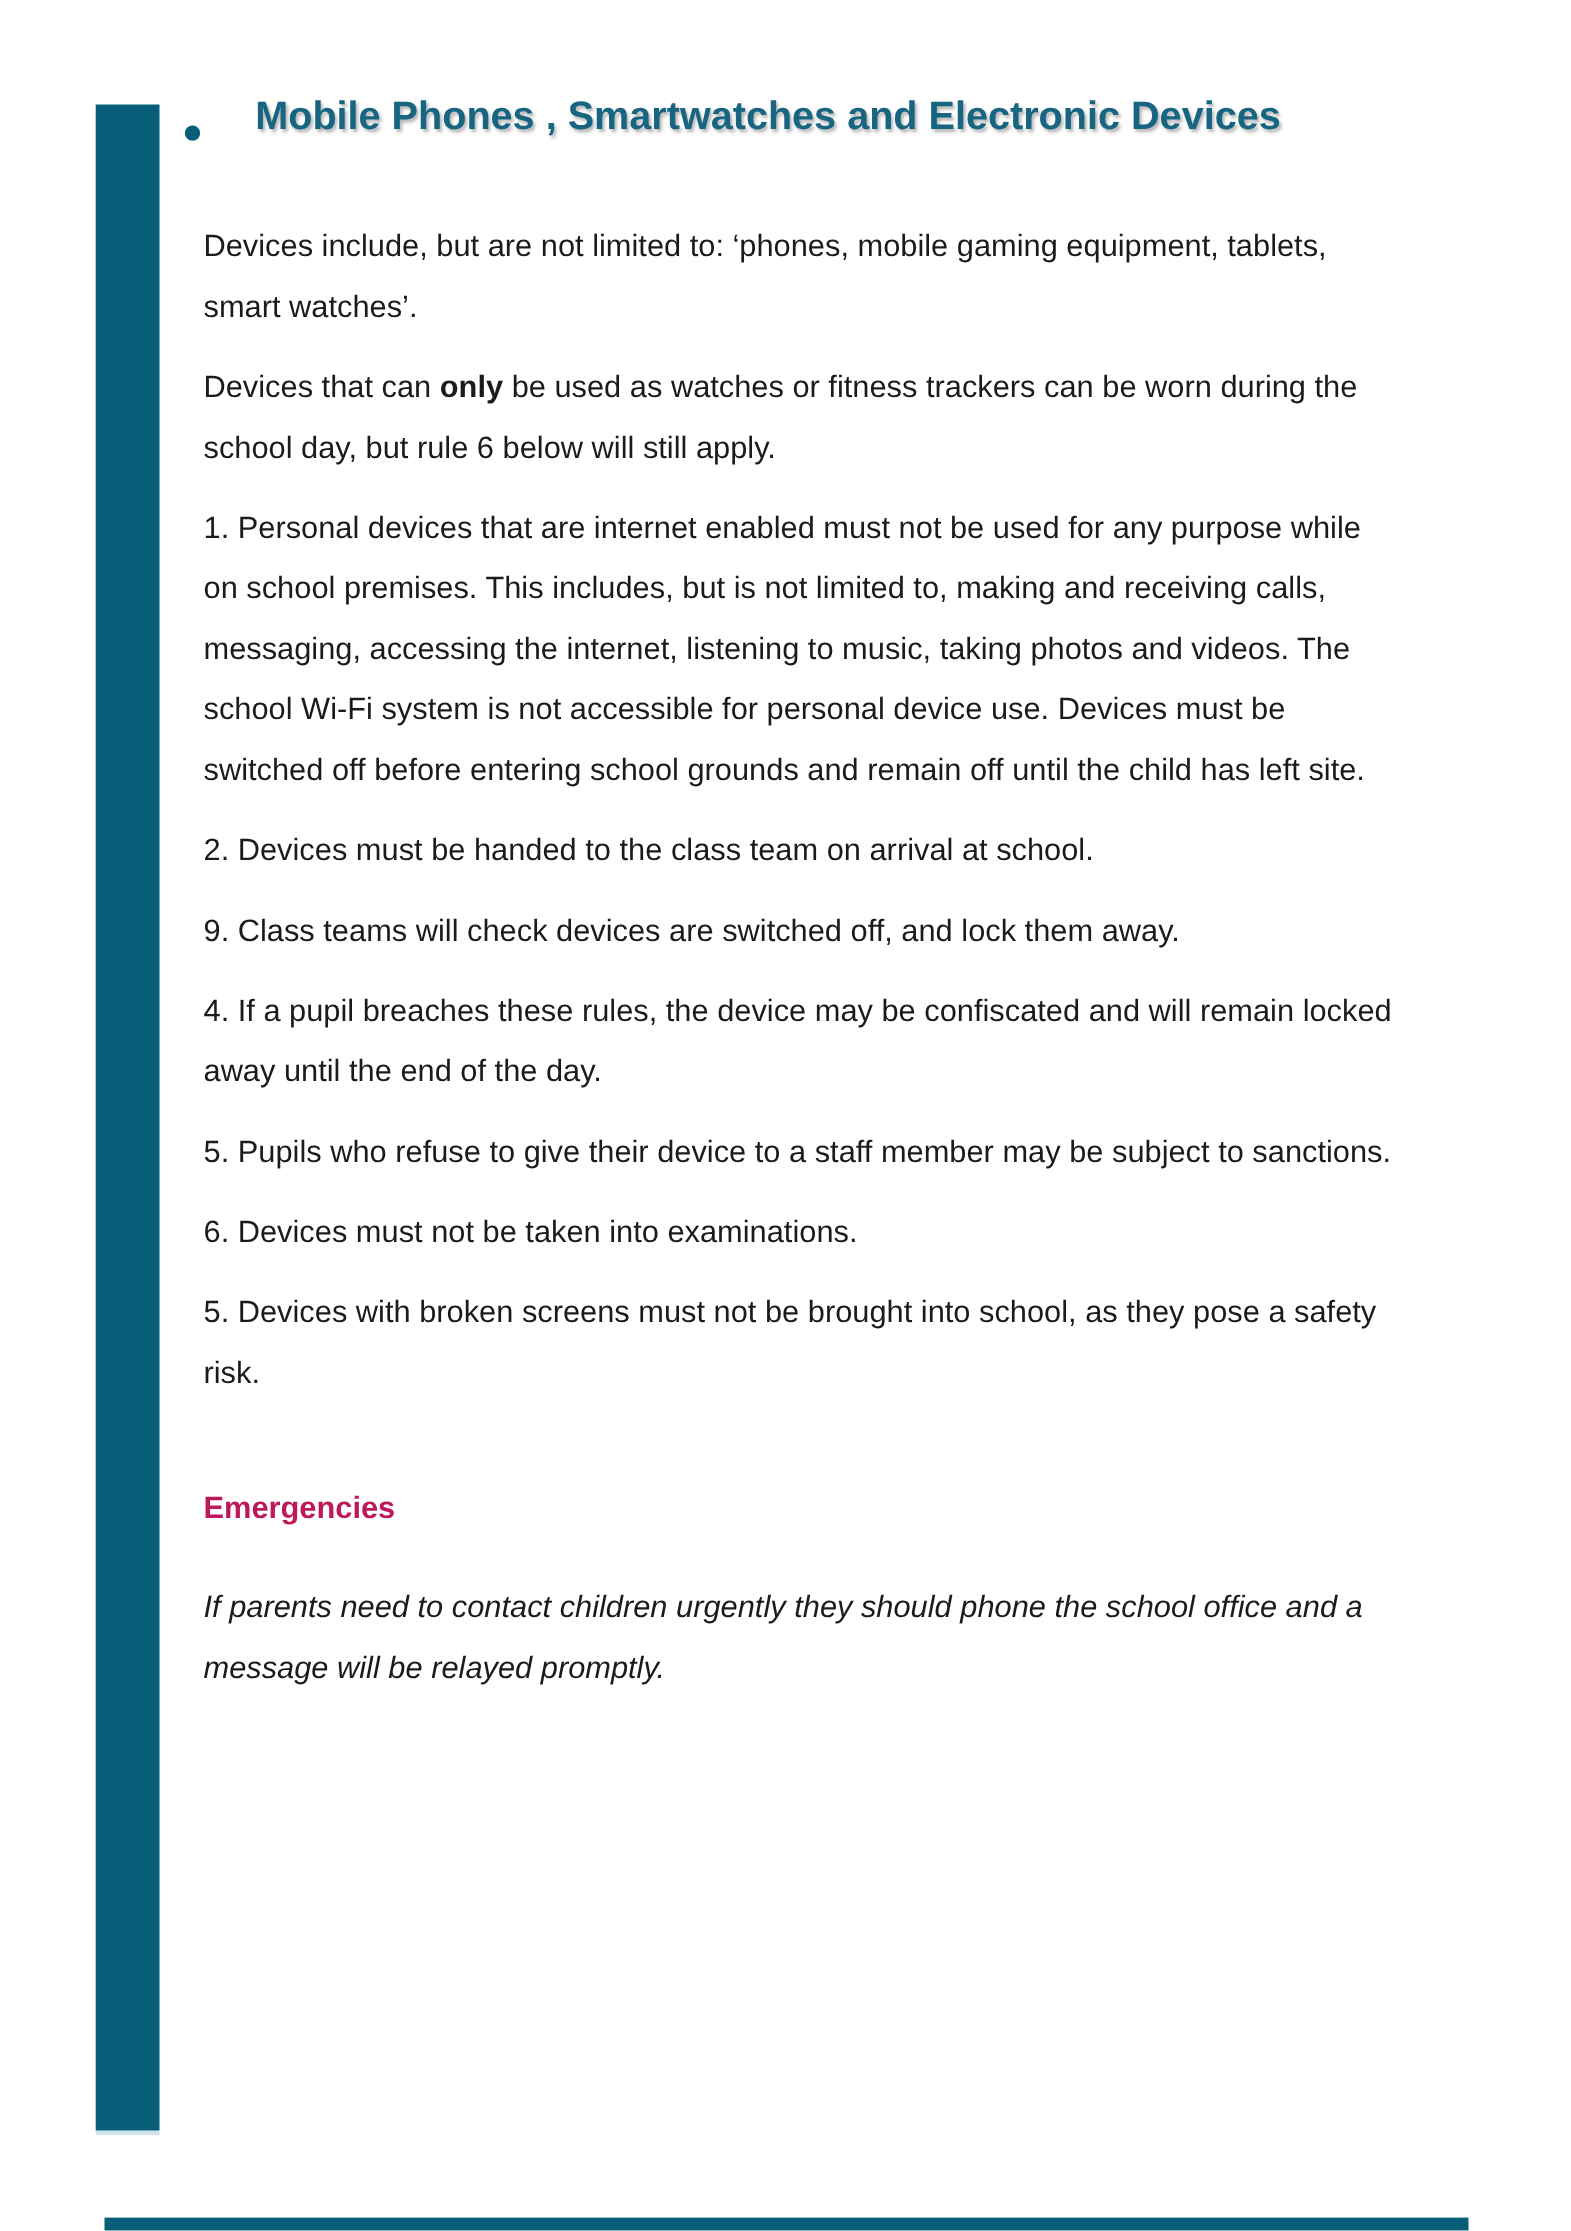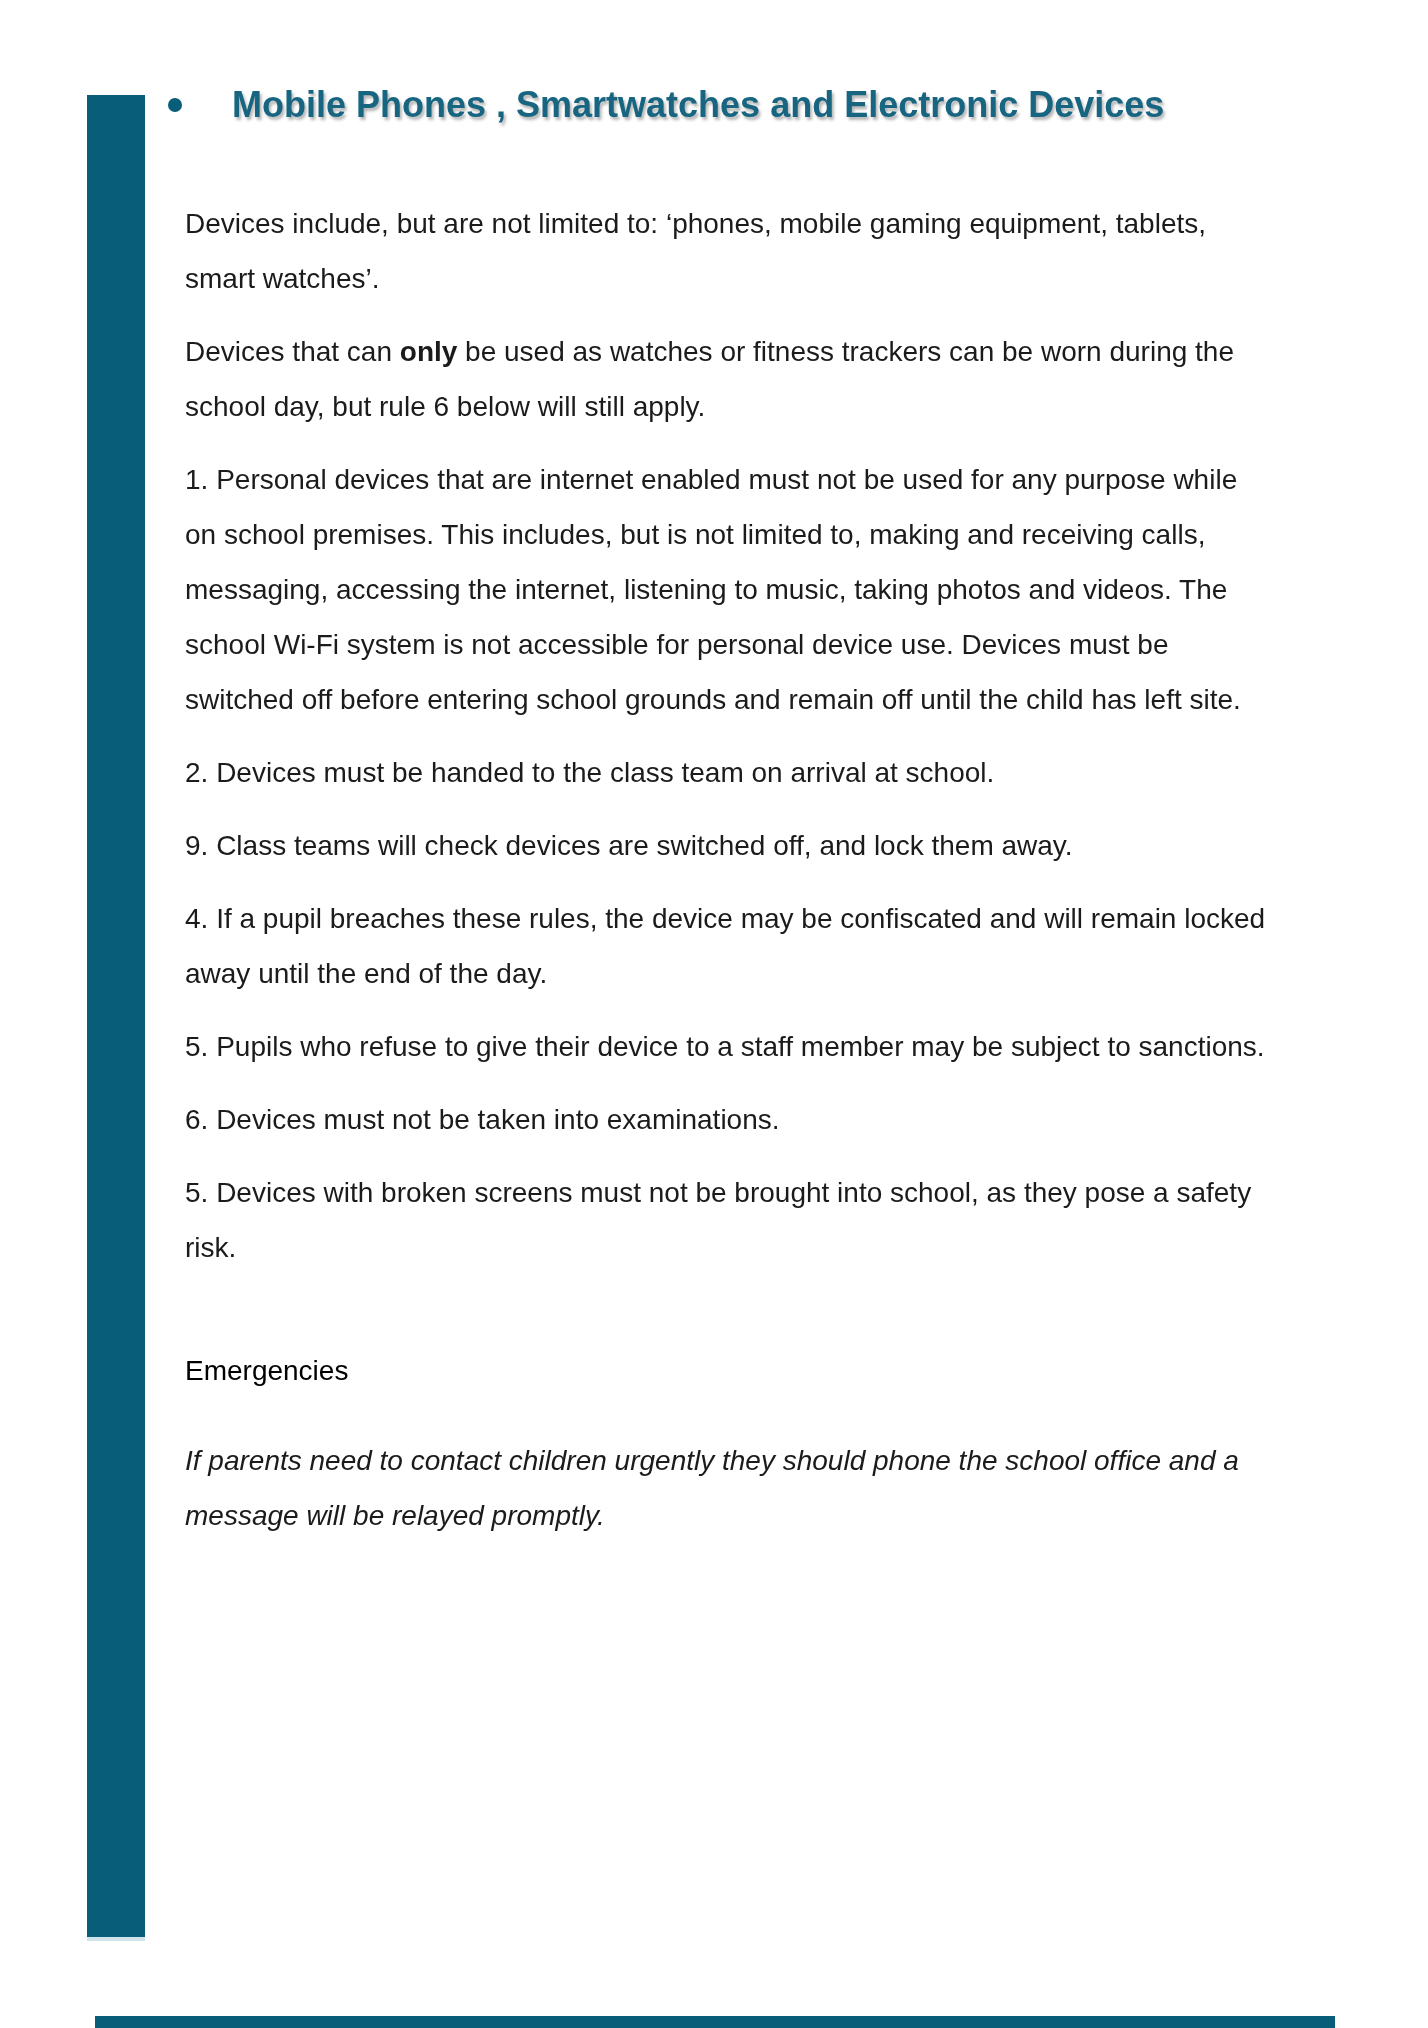--- a/index.html
+++ b/index.html
@@ -37,21 +37,21 @@
     top: 2016px;
     width: 1240px;
     height: 12px;
     background: var(--accent, #085e78);
   }
   .heading-row {
     position: absolute;
     left: 168px;
     top: 82px;
     display: flex;
-    align-items: flex-start;
+    align-items: flex-end;
   }
   .bullet {
     width: 14px;
     height: 14px;
     border-radius: 50%;
     background: var(--accent, #085e78);
     margin-top: 16px;
     flex: 0 0 auto;
   }
   .title {
@@ -71,22 +71,22 @@
     font-size: 28px;
     line-height: 55px;
     color: #1b1b1b;
   }
   .content p {
     margin: 0 0 18px 0;
   }
   .emergencies-heading {
     font-size: 28px;
     line-height: 55px;
-    font-weight: normal;
-    color: #000000;
+    font-weight: bold;
+    color: #be185d;
     margin: 68px 0 35px 0;
   }
   .emergencies-body {
     margin-bottom: 0;
     font-style: italic;
   }
 </style>
 </head>
 <body>
 

